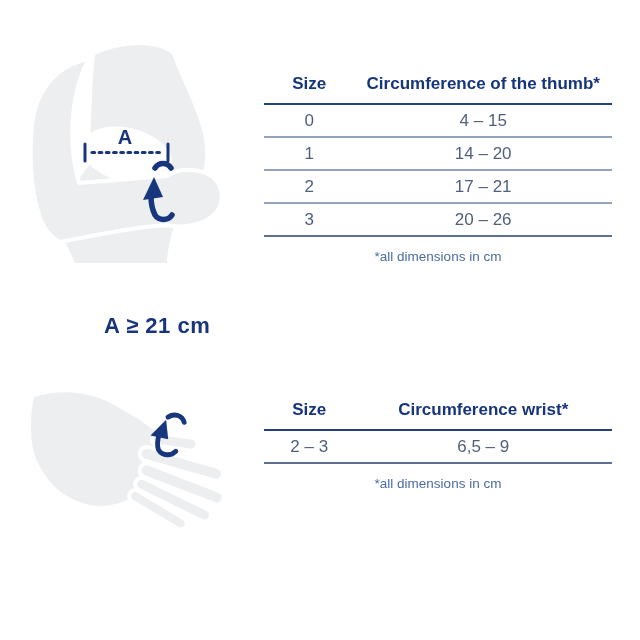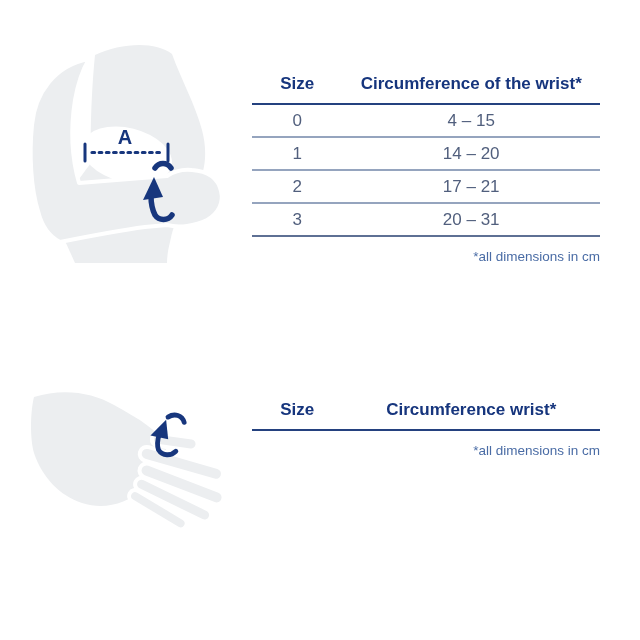--- a/index.html
+++ b/index.html
@@ -13,41 +13,41 @@
   .fig { position:absolute; }
   .fig-arm  { left:15px; top:45px;  width:230px; height:220px; }
   .fig-hand { left:10px; top:385px; width:235px; height:165px; }
 
   .note-a {
     position:absolute; left:104px; top:313px;
     font-size:22px; font-weight:700; color:#16357D; letter-spacing:0.5px;
     white-space:nowrap;
   }
 
-  .tblwrap { position:absolute; left:252px; width:348px; }
+  .tblwrap { position:absolute; left:264px; width:348px; }
   .t-top { top:68px; }
   .t-bot { top:394px; }
 
   table { width:100%; border-collapse:collapse; table-layout:fixed; }
   th {
     font-size:17px; font-weight:700; color:#16357D;
     padding:6px 0 9px 0; text-align:center;
     border-bottom:2px solid #24417F;
   }
   td {
     font-size:17px; font-weight:400; color:#515F7D;
     height:33px; text-align:center; vertical-align:middle;
     border-bottom:2px solid #95A4BE;
   }
   tbody tr:last-child td { border-bottom:2px solid #5E7094; }
   .c1 { width:26%; }
   .c2 { width:74%; }
 
   .footnote {
-    font-size:13.5px; color:#4A6CA5; margin-top:12px; text-align:right;
+    font-size:13.5px; color:#4A6CA5; margin-top:12px; text-align:center;
   }
 
   .sil  { fill:#ECEEF0; }
   .seam { fill:#ECEEF0; stroke:#ffffff; stroke-width:4; stroke-linejoin:round; }
   .nvy-line   { stroke:#17367D; fill:none; stroke-linecap:round; }
   .nvy-fill   { fill:#17367D; }
   .measure-a  { font-size:20px; font-weight:700; fill:#16357D; }
 </style>
 </head>
 <body>
@@ -74,45 +74,46 @@
       <text class="measure-a" x="110" y="99" text-anchor="middle">A</text>
     </g>
 
     <g>
       <path class="nvy-line" stroke-width="5.5" d="M156,123 C152,117 144,117 140,123"></path>
       <path class="nvy-line" stroke-width="5.5" d="M157,170 C153,176 144,176 140,170 C137,164 136,157 136,151"></path>
       <path class="nvy-fill" d="M139,132 L128,155 L148,152 Z"></path>
     </g>
   </svg>
 
+  <div class="note-a">A ≥ 21 cm</div>
 
   <section class="tblwrap t-top">
     <table>
       <thead>
         <tr>
           <th class="c1">Size</th>
-          <th class="c2">Circumference of the wrist*</th>
+          <th class="c2">Circumference of the thumb*</th>
         </tr>
       </thead>
       <tbody>
         <tr>
           <td class="c1">0</td>
           <td class="c2">4 – 15</td>
         </tr>
         <tr>
           <td class="c1">1</td>
           <td class="c2">14 – 20</td>
         </tr>
         <tr>
           <td class="c1">2</td>
           <td class="c2">17 – 21</td>
         </tr>
         <tr>
           <td class="c1">3</td>
-          <td class="c2">20 – 31</td>
+          <td class="c2">20 – 26</td>
         </tr>
       </tbody>
     </table>
     <p class="footnote">*all dimensions in cm</p>
   </section>
 
   <svg class="fig fig-hand" viewBox="0 0 235 165" aria-hidden="true">
 
     <path class="sil" d="M24,12 C52,3 82,7 104,20 C116,27 128,33 138,41 C148,48 154,55 156,64
          C158,74 155,84 147,92 L134,104 C116,119 94,125 72,118 C50,111 32,92 24,68
@@ -136,18 +137,22 @@
 
   <section class="tblwrap t-bot">
     <table>
       <thead>
         <tr>
           <th class="c1">Size</th>
           <th class="c2">Circumference wrist*</th>
         </tr>
       </thead>
       <tbody>
+        <tr>
+          <td class="c1">2 – 3</td>
+          <td class="c2">6,5 – 9</td>
+        </tr>
       </tbody>
     </table>
     <p class="footnote">*all dimensions in cm</p>
   </section>
 
 </div>
 
 </body></html>

